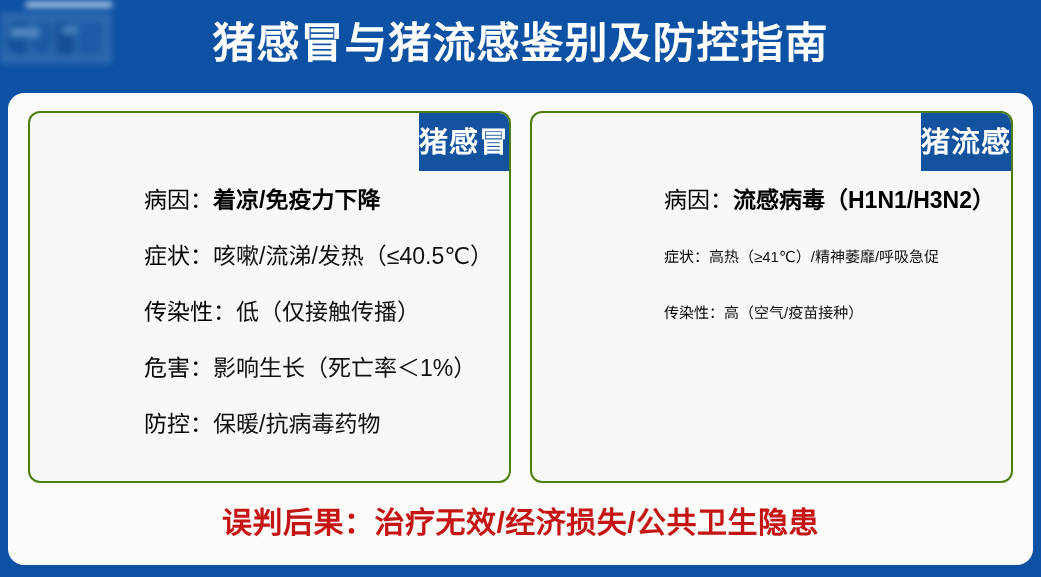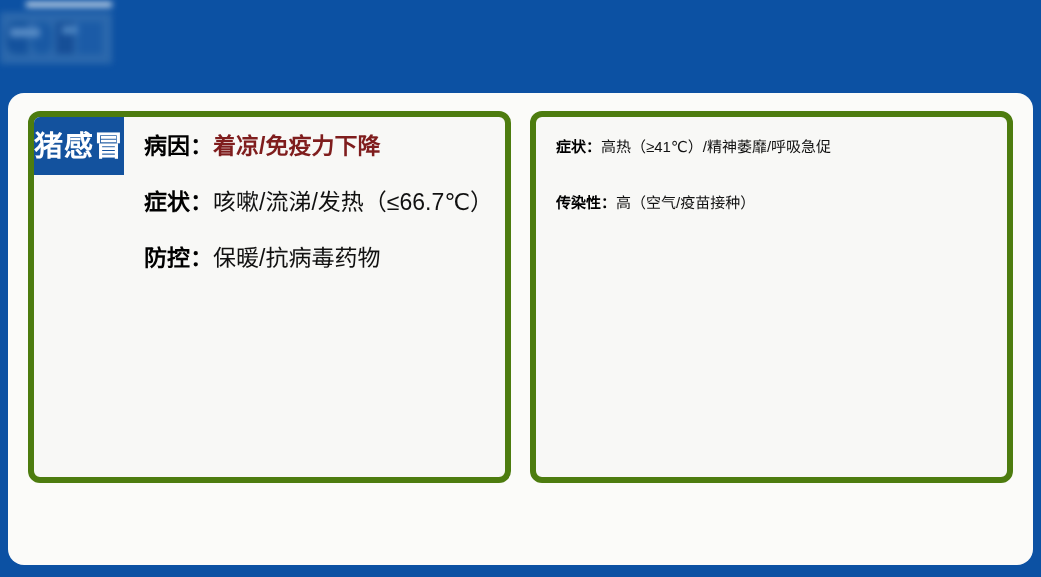--- a/index.html
+++ b/index.html
@@ -88,26 +88,27 @@
     top: 18px;
     width: 985px;
     height: 372px;
     display: flex;
     gap: 19px;
   }
 
   .card {
     flex: 1 1 0;
     background: #f8f8f6;
-    border: 6px solid #4d7c0f;
+    border: 2px solid #4d7c0f;
     border-radius: 12px;
     box-sizing: border-box;
     overflow: hidden;
     display: flex;
-    flex-direction: row;
+    flex-direction: column;
+    align-items: flex-end;
   }
 
   .card-header {
     height: 58px;
     line-height: 58px;
     background: #13529e;
     color: #ffffff;
     font-size: 29px;
     font-weight: bold;
     text-align: center;
@@ -128,31 +129,31 @@
     display: block;
     color: #111111;
     font-size: 23px;
     line-height: 27px;
     margin-bottom: 29px;
     white-space: nowrap;
   }
   .row:last-child { margin-bottom: 0; }
 
   .row .lab {
-    font-weight: bold;
+    font-weight: normal;
     color: #000000;
   }
   .row .val {
     font-weight: normal;
     color: #111111;
   }
   
   .row.row-strong .val {
     font-weight: bold;
-    color: #7f1d1d;
+    color: #000000;
   }
 
   
   .card-right .row { font-size: 15px; }
   .card-right .row.row-strong { font-size: 23px; }
 
   
   #warning {
     position: absolute;
     left: 0;
@@ -177,60 +178,72 @@
     <div class="wm-bar wm-top"></div>
     <div class="wm-bar wm-plate"></div>
     <div class="wm-bar wm-g1"></div>
     <div class="wm-bar wm-g2"></div>
     <div class="wm-bar wm-g3"></div>
     <div class="wm-bar wm-g4"></div>
     <div class="wm-bar wm-hi1"></div>
     <div class="wm-bar wm-hi2"></div>
   </div>
 
+  <div id="title">猪感冒与猪流感鉴别及防控指南</div>
 
   <div id="panel">
 
     <div id="cards">
 
       <div class="card card-left">
         <div class="card-header">猪感冒</div>
         <div class="card-body">
 
           <div class="row row-strong">
             <span class="lab">病因：</span><span class="val">着凉/免疫力下降</span>
           </div>
 
           <div class="row">
-            <span class="lab">症状：</span><span class="val">咳嗽/流涕/发热（≤66.7℃）</span>
-          </div>
-
-
+            <span class="lab">症状：</span><span class="val">咳嗽/流涕/发热（≤40.5℃）</span>
+          </div>
+
+          <div class="row">
+            <span class="lab">传染性：</span><span class="val">低（仅接触传播）</span>
+          </div>
+
+          <div class="row">
+            <span class="lab">危害：</span><span class="val">影响生长（死亡率＜1%）</span>
+          </div>
 
           <div class="row">
             <span class="lab">防控：</span><span class="val">保暖/抗病毒药物</span>
           </div>
 
         </div>
       </div>
 
       <div class="card card-right">
+        <div class="card-header">猪流感</div>
         <div class="card-body">
 
+          <div class="row row-strong">
+            <span class="lab">病因：</span><span class="val">流感病毒（H1N1/H3N2）</span>
+          </div>
 
           <div class="row">
             <span class="lab">症状：</span><span class="val">高热（≥41℃）/精神萎靡/呼吸急促</span>
           </div>
 
           <div class="row">
             <span class="lab">传染性：</span><span class="val">高（空气/疫苗接种）</span>
           </div>
 
 
 
         </div>
       </div>
 
     </div>
 
+    <div id="warning">误判后果：治疗无效/经济损失/公共卫生隐患</div>
 
   </div>
 </div>
 
 </body></html>

